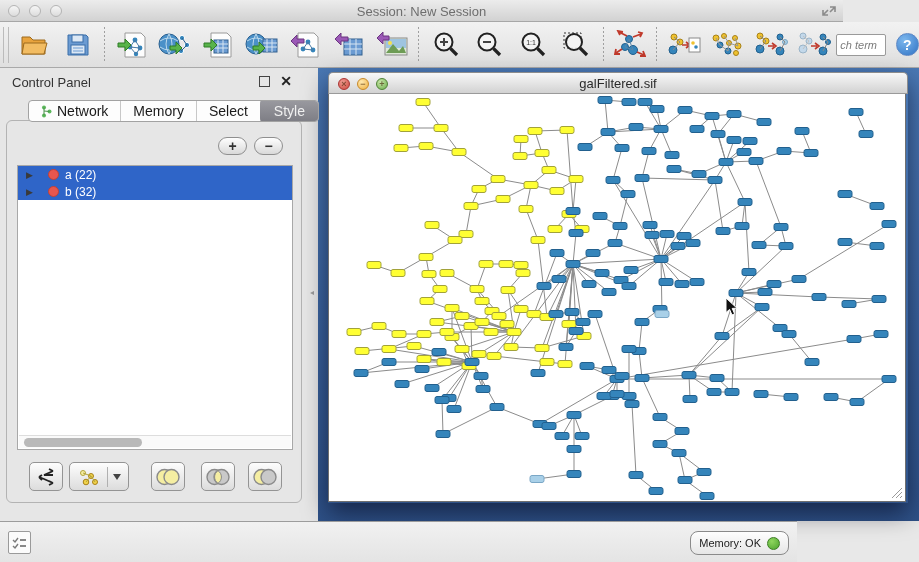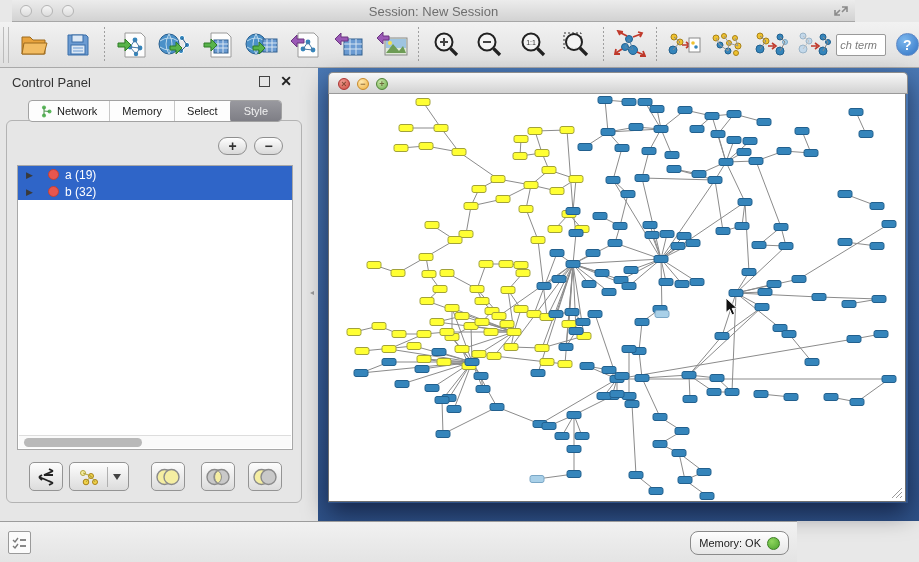--- a/index.html
+++ b/index.html
@@ -1,20 +1,20 @@
 <!DOCTYPE html>
 <html><head>
 <meta charset="utf-8">
 <style>
   * { margin:0; padding:0; box-sizing:border-box; }
   html,body { width:919px; height:562px; overflow:hidden; }
   body { font-family:"Liberation Sans", sans-serif; background:#e8e8e8; position:relative; }
 
   
-  .titlebar { position:absolute; left:12px; top:0; width:843px; height:22px;
+  .titlebar { position:absolute; left:0; top:0; width:843px; height:22px;
     background:linear-gradient(180deg,#ececec,#d2d2d2);
     border-bottom:1px solid #a7a7a7; }
   .tl-group { position:absolute; left:8px; top:5px; display:flex; gap:9px; }
   .tl-dot { width:12px; height:12px; border-radius:50%;
     background:linear-gradient(180deg,#f6f6f6,#dcdcdc); border:1px solid #b4b4b4; }
   .win-title { position:absolute; left:0; right:0; top:4px; text-align:center;
     font-size:13px; color:#6e6e6e; }
   .fullscreen-btn { position:absolute; right:6px; top:4px; width:16px; height:14px; color:#8b8b8b; }
 
   
@@ -40,21 +40,21 @@
 
   
   .control-panel { position:absolute; left:0; top:0; width:345px; height:453px; background:#e6e6e6; }
   .cp-header { position:absolute; left:0; top:2px; width:308px; height:26px; }
   .cp-title { position:absolute; left:12px; top:5px; font-size:13px; color:#333; }
   .cp-float { position:absolute; right:38px; top:6px; width:11px; height:11px; border:1.5px solid #444; }
   .cp-close { position:absolute; right:16px; top:3px; font-size:14px; font-weight:bold; color:#222; }
 
   .cp-tabs { position:absolute; left:28px; top:32px; height:22px; display:flex; align-items:stretch;
     background:#fdfdfd; border:1px solid #a2a2a2; border-radius:4px; overflow:hidden; z-index:2; }
-  .cp-tab { display:flex; align-items:center; gap:5px; padding:0 12px; font-size:11px; color:#1a1a1a;
+  .cp-tab { display:flex; align-items:center; gap:5px; padding:0 12px; font-size:14px; color:#1a1a1a;
     border-right:1px solid #c8c8c8; }
   .cp-tab:last-child { border-right:none; }
   .cp-tab.selected { background:linear-gradient(180deg,#9a9aa0,#7d7d84); color:#f0f0f0;
     border-radius:4px; margin:-1px; padding:0 14px; }
 
   .cp-box { position:absolute; left:6px; top:52px; width:296px; height:383px;
     border:1px solid #b3b3b3; border-radius:6px; background:#e6e6e6; }
   .pm-btn { position:absolute; top:16px; width:29px; height:18px; border:1px solid #8f8f8f; border-radius:9px;
     background:linear-gradient(180deg,#fefefe,#d9d9d9); font-size:14px; font-weight:bold; color:#333;
     display:flex; align-items:center; justify-content:center; line-height:1; }
@@ -339,21 +339,21 @@
     </div>
 
     <div class="cp-box">
       <button class="pm-btn pm-plus">+</button>
       <button class="pm-btn pm-minus">−</button>
 
       <div class="sets-list">
         <div class="set-row">
           <span class="set-expand">▶</span>
           <span class="set-dot"></span>
-          <span class="set-label">a (19)</span>
+          <span class="set-label">a (22)</span>
         </div>
         <div class="set-row">
           <span class="set-expand">▶</span>
           <span class="set-dot"></span>
           <span class="set-label">b (32)</span>
         </div>
         <div class="hscroll">
           <div class="hscroll-thumb"></div>
         </div>
       </div>
@@ -404,20 +404,21 @@
   <div class="divider-handle">◂</div>
 
   <div class="desktop">
     <div class="iframe">
       <div class="if-titlebar">
         <div class="if-lights">
           <span class="if-dot if-close">×</span>
           <span class="if-dot if-min">−</span>
           <span class="if-dot if-zoom">+</span>
         </div>
+        <div class="if-title">galFiltered.sif</div>
       </div>
       <div class="canvas">
         <svg id="net-svg" class="net" width="578" height="408" viewBox="0 0 578 408">
             <line x1="94" y1="8" x2="112" y2="34" class="edge"></line>
             <line x1="77" y1="34" x2="112" y2="34" class="edge"></line>
             <line x1="72" y1="54" x2="97" y2="52" class="edge"></line>
             <line x1="97" y1="52" x2="130" y2="58" class="edge"></line>
             <line x1="112" y1="34" x2="130" y2="58" class="edge"></line>
             <line x1="130" y1="58" x2="169" y2="85" class="edge"></line>
             <line x1="169" y1="85" x2="202" y2="91" class="edge"></line>

